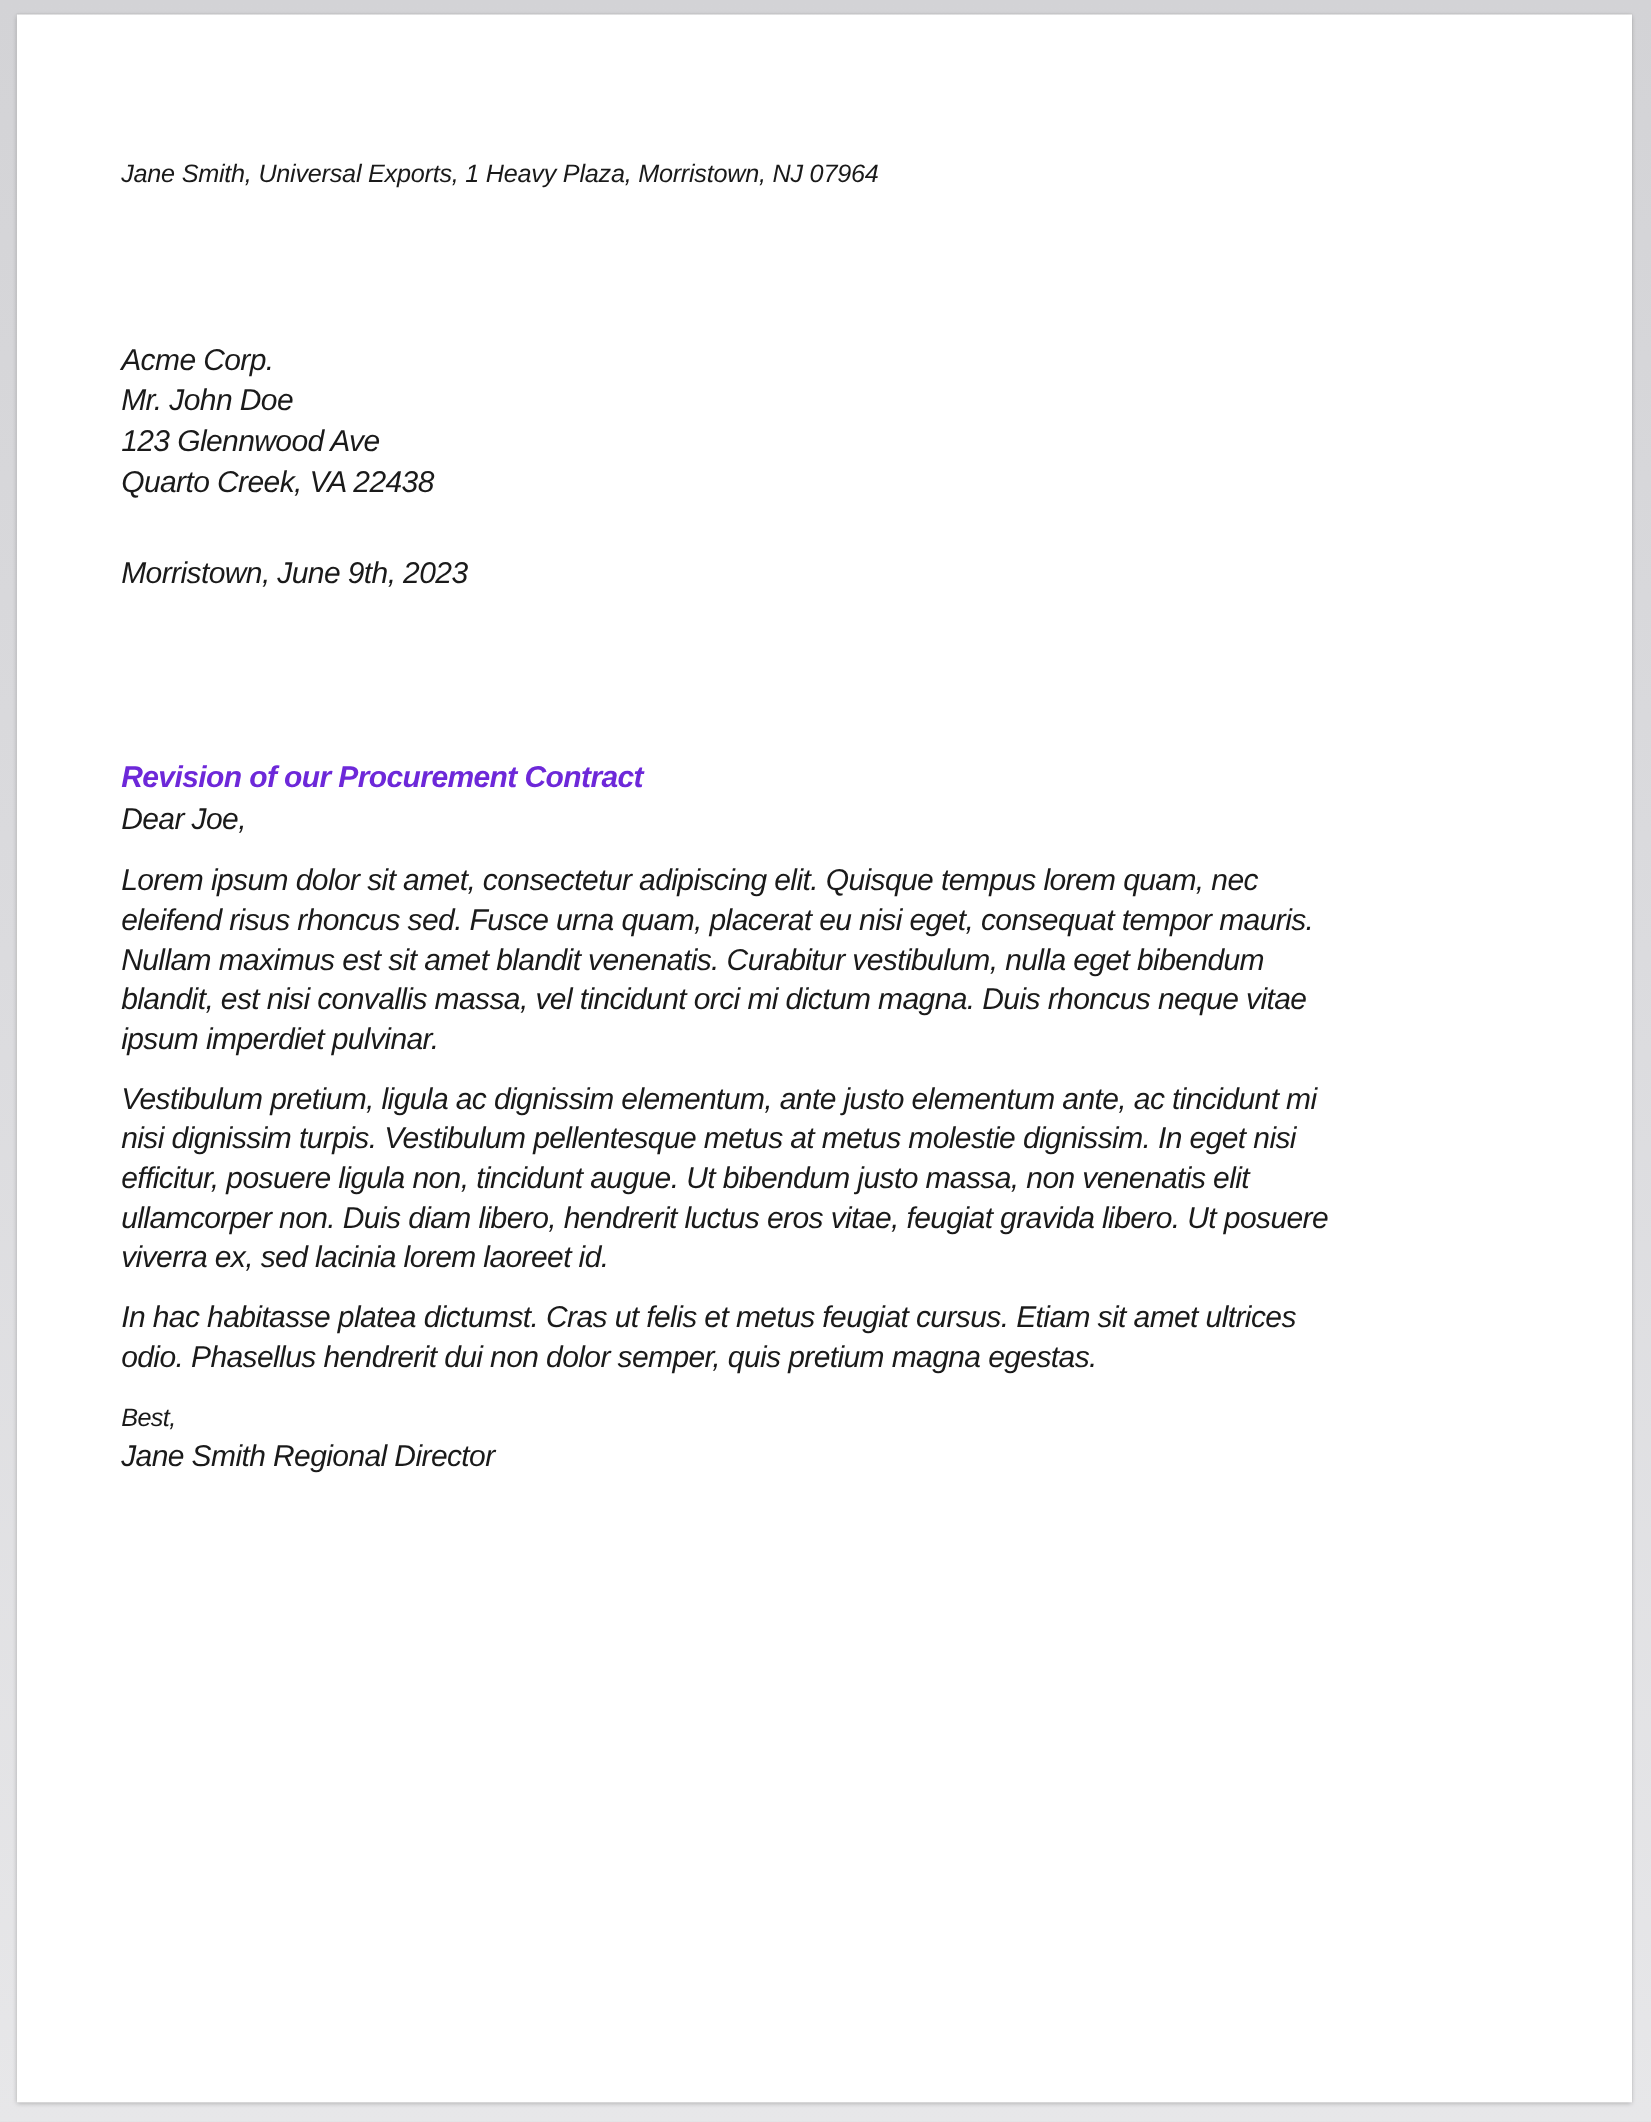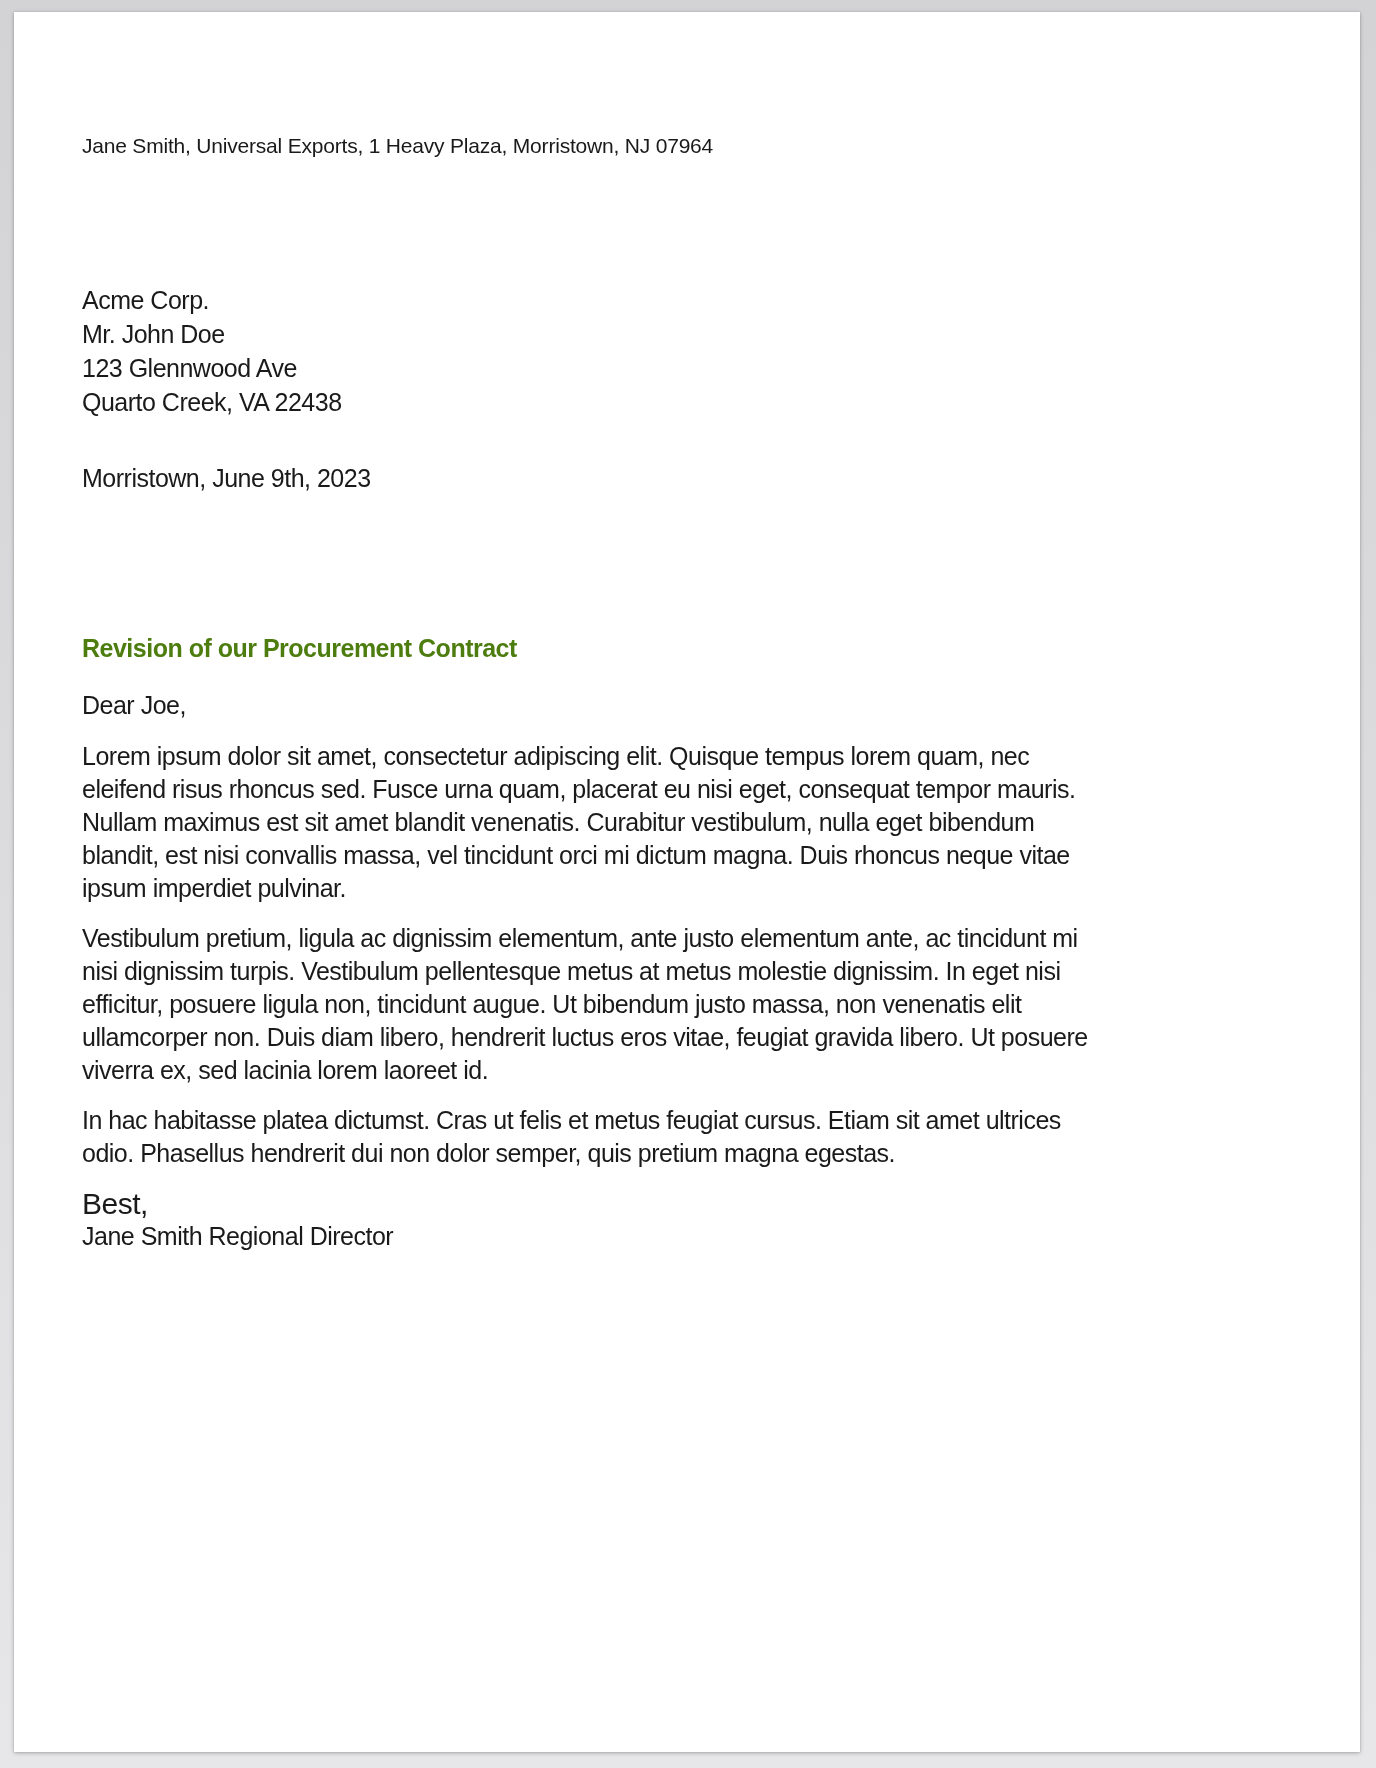--- a/index.html
+++ b/index.html
@@ -17,22 +17,23 @@
   }
   .page {
     position: absolute;
     left: 14px;
     top: 12px;
     width: 1346px;
     height: 1740px;
     background: #ffffff;
     box-shadow: 0 1px 4px rgba(0,0,0,0.28), 0 0 1px rgba(0,0,0,0.18);
     box-sizing: border-box;
-    padding: 121px 158px 0 68px;
+    padding: 121px 158px 0 87px;
     color: #1a1a1a;
+    font-style: italic;
   }
   .content {
     width: 1030px;
     letter-spacing: -0.5px;
   }
   .sender {
     font-size: 21px;
     line-height: 25px;
     letter-spacing: -0.2px;
     margin-bottom: 125px;
@@ -45,35 +46,35 @@
   }
   .dateline {
     font-size: 25px;
     line-height: 33px;
     margin-bottom: 137px;
   }
   .subject {
     font-size: 25px;
     line-height: 33px;
     font-weight: bold;
-    color: #4d7c0f;
-    margin-bottom: 24px;
+    color: #6d28d9;
+    margin-bottom: 2px;
   }
   .salutation {
     font-size: 25px;
     line-height: 33px;
     margin-bottom: 18px;
   }
   .body-par {
     font-size: 25px;
     line-height: 33px;
     margin: 0 0 17px 0;
   }
   .closing {
-    font-size: 30px;
+    font-size: 21px;
     line-height: 33px;
     margin: 0;
   }
   .signature {
     font-size: 25px;
     line-height: 33px;
   }
 </style>
 </head>
 <body>

